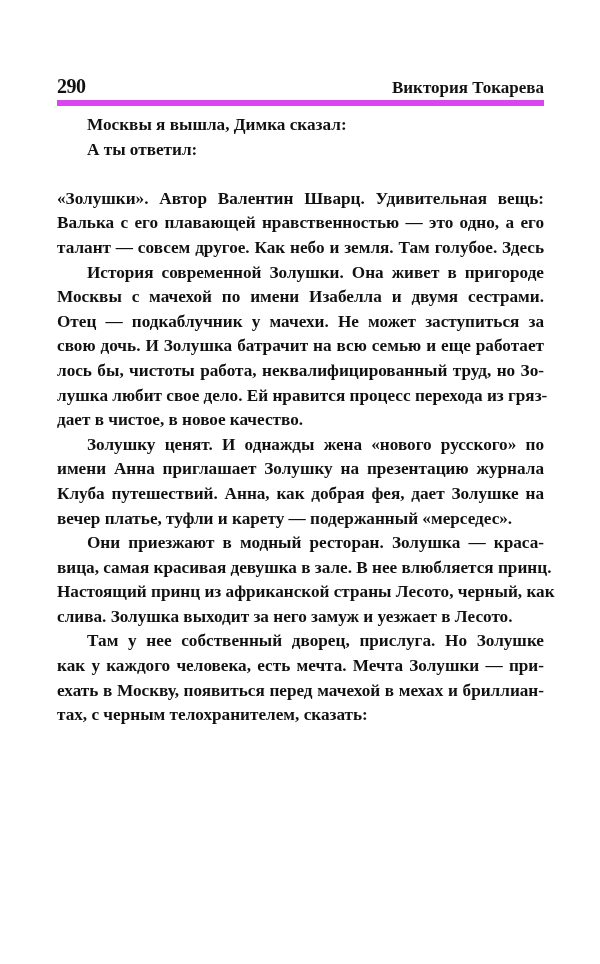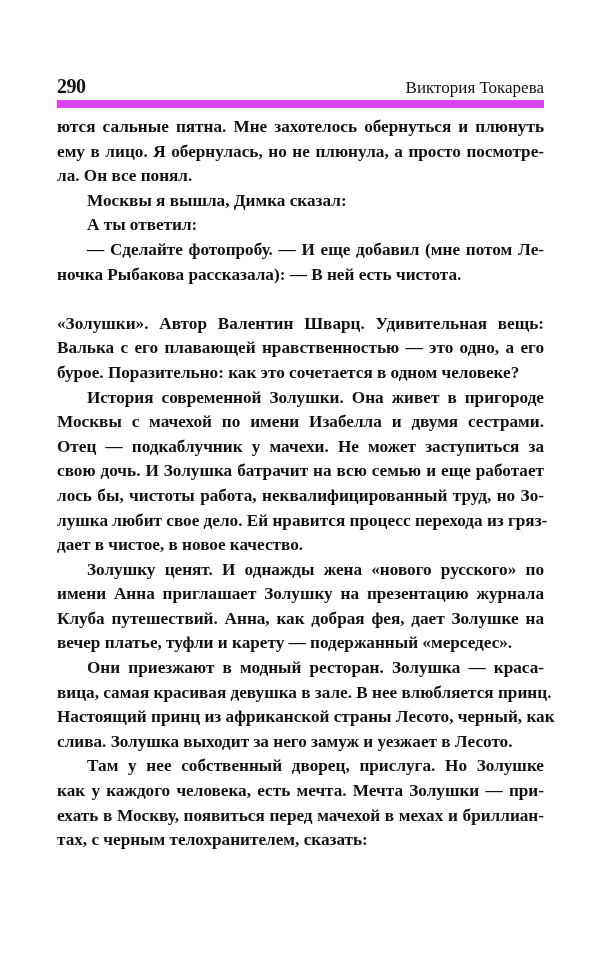--- a/index.html
+++ b/index.html
@@ -1,57 +1,48 @@
 <!DOCTYPE html>
 <html><head>
 <meta charset="utf-8">
 <style>
   html, body { margin: 0; padding: 0; background: #ffffff; }
   body { width: 600px; height: 964px; position: relative; overflow: hidden;
          font-family: "Liberation Serif", "DejaVu Serif", serif; color: #111; }
   .page { position: absolute; left: 57px; top: 70px; width: 487px; }
   .header { display: flex; justify-content: space-between; align-items: flex-end;
-            height: 28px; border-bottom: 8px solid #d946ef; padding-bottom: 2px; }
+            height: 28px; border-bottom: 6px solid #d946ef; padding-bottom: 2px; }
   .page-num { font-size: 20px; font-weight: bold; letter-spacing: -0.5px; }
-  .running-head { font-size: 17px; font-weight: normal; }
+  .running-head { font-size: 17px; font-weight: bold; }
   .body { margin-top: 7px; font-size: 17.2px; line-height: 24.6px; font-weight: bold; }
   .line { white-space: nowrap; text-align: justify; text-align-last: justify; display: block; height: 24.6px; }
   .line.last { text-align-last: left; }
   .line.indent { padding-left: 30px; }
   .gap { height: 24.6px; }
 </style>
 </head>
 <body>
 
 <div class="page">
   <div class="header">
     <span class="page-num">290</span>
     <span class="running-head">Виктория Токарева</span>
   </div>
   <div class="body" id="body-text">
       <div>
-        <span class="line">ются сальные пятна. Мне захотелось обернуться и плюнуть</span>
-        <span class="line">ему в лицо. Я обернулась, но не плюнула, а просто посмотре-</span>
-        <span class="line last">ла. Он все понял.</span>
-      </div>
-      <div>
         <span class="line indent last">Москвы я вышла, Димка сказал:</span>
       </div>
       <div>
         <span class="line indent last">А ты ответил:</span>
       </div>
-      <div>
-        <span class="line indent">— Сделайте фотопробу. — И еще добавил (мне потом Ле-</span>
-        <span class="line last">ночка Рыбакова рассказала): — В ней есть чистота.</span>
-      </div>
       <div class="gap"></div>
       <div>
         <span class="line">«Золушки». Автор Валентин Шварц. Удивительная вещь:</span>
         <span class="line">Валька с его плавающей нравственностью — это одно, а его</span>
-        <span class="line last">бурое. Поразительно: как это сочетается в одном человеке?</span>
+        <span class="line">талант — совсем другое. Как небо и земля. Там голубое. Здесь</span>
       </div>
       <div>
         <span class="line indent">История современной Золушки. Она живет в пригороде</span>
         <span class="line">Москвы с мачехой по имени Изабелла и двумя сестрами.</span>
         <span class="line">Отец — подкаблучник у мачехи. Не может заступиться за</span>
         <span class="line">свою дочь. И Золушка батрачит на всю семью и еще работает</span>
         <span class="line">лось бы, чистоты работа, неквалифицированный труд, но Зо-</span>
         <span class="line">лушка любит свое дело. Ей нравится процесс перехода из гряз-</span>
         <span class="line last">дает в чистое, в новое качество.</span>
       </div>

